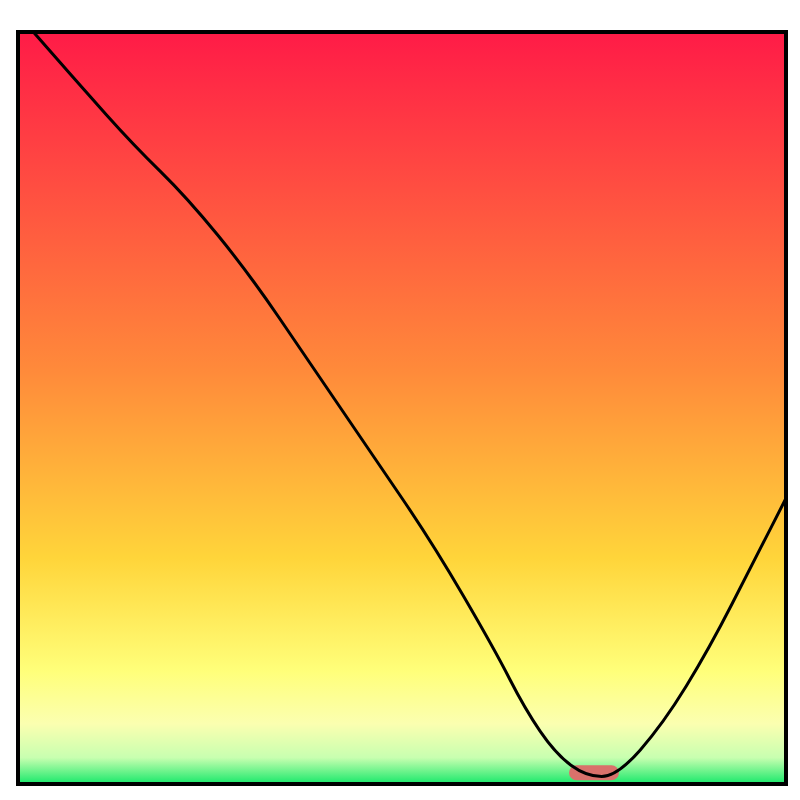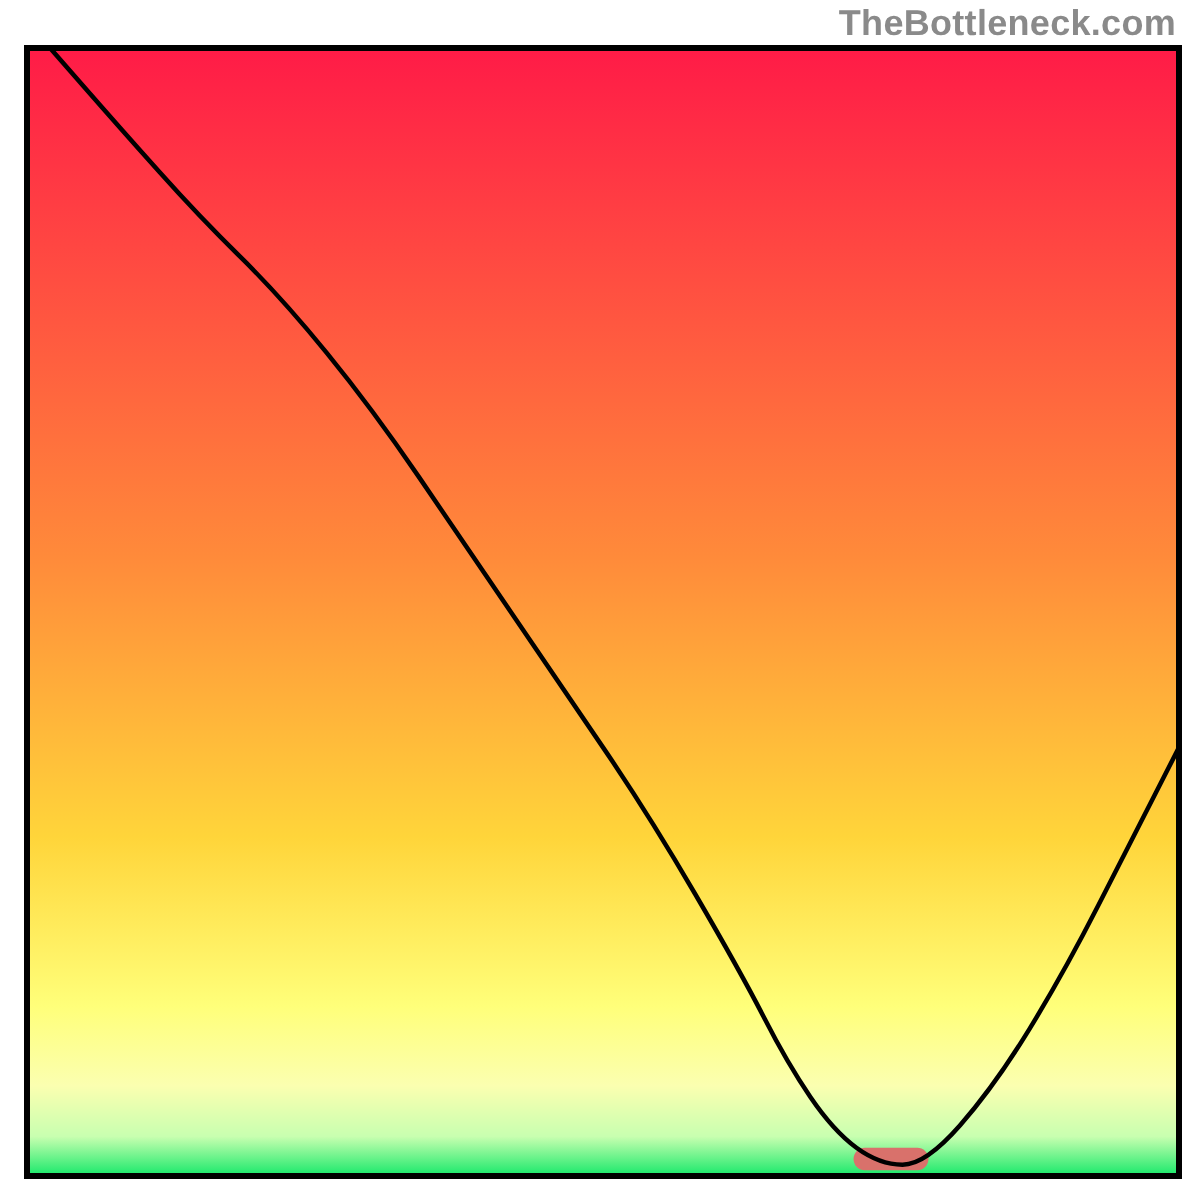--- a/index.html
+++ b/index.html
@@ -27,21 +27,20 @@
   svg {
     position: absolute;
     top: 0;
     left: 0;
   }
 </style>
 </head>
 <body>
 
 <div class="chart-wrap">
-  <div class="watermark">TheBottleneck.com</div>
   <svg id="chart-svg" width="800" height="800" viewBox="0 0 800 800">
       <defs>
         <linearGradient id="bg-grad" x1="0" y1="0" x2="0" y2="1">
           <stop offset="0%" stop-color="#ff1b47"></stop>
           <stop offset="45%" stop-color="#ff8a3a"></stop>
           <stop offset="70%" stop-color="#ffd53a"></stop>
           <stop offset="85%" stop-color="#ffff7a"></stop>
           <stop offset="92%" stop-color="#fbffb0"></stop>
           <stop offset="96.5%" stop-color="#c8ffb0"></stop>
           <stop offset="100%" stop-color="#17e86a"></stop>

